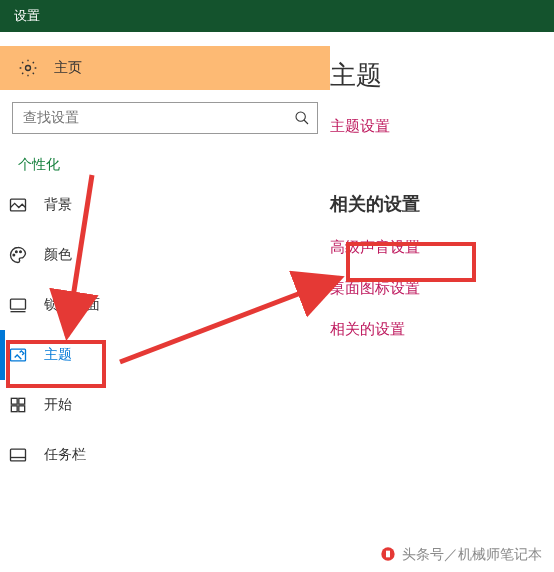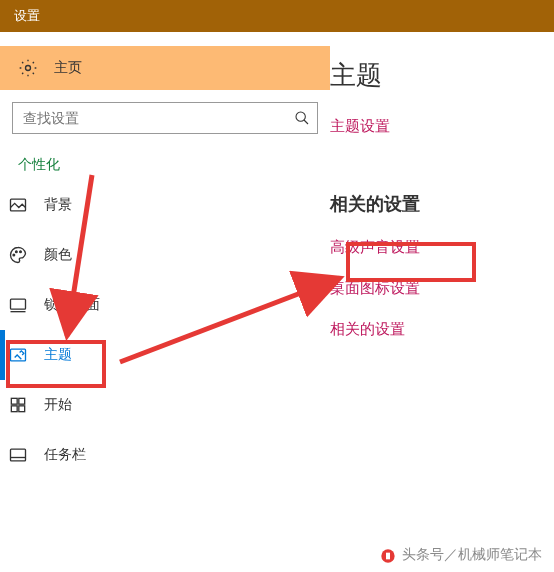--- a/index.html
+++ b/index.html
@@ -7,21 +7,21 @@
     font-family: "Microsoft YaHei", "Segoe UI", sans-serif;
     font-size: 14px;
     color: #333;
     background: #fff;
     width: 554px;
     height: 572px;
     position: relative;
     overflow: hidden;
   }
   .titlebar {
-    background: #a16207;
+    background: #14532d;
     color: #fff;
     height: 32px;
     line-height: 32px;
     padding-left: 14px;
     font-size: 13px;
   }
   .content {
     display: flex;
     height: calc(100% - 32px);
   }
@@ -41,21 +41,21 @@
   .search-wrap {
     margin: 12px 12px 0 12px;
     position: relative;
   }
   .search-input {
     width: 100%;
     height: 32px;
     border: 1px solid #999;
     padding: 0 34px 0 10px;
     font-size: 14px;
-    font-family: Liberation Sans, sans-serif;
+    font-family: Liberation Mono, monospace;
     outline: none;
     color: #7f1d1d;
   }
   .search-icon {
     position: absolute;
     right: 8px; top: 50%;
     transform: translateY(-50%);
     color: #333;
     pointer-events: none;
   }
@@ -110,21 +110,21 @@
     border: 4px solid #E53935;
     pointer-events: none;
   }
   .watermark {
     position: absolute;
     bottom: 8px;
     right: 12px;
     color: #8a8a8a;
     font-size: 14px;
     display: flex;
-    align-items: flex-end;
+    align-items: flex-start;
     gap: 6px;
   }
   svg { display: block; }
 </style>
 </head>
 <body>
 
 <div class="titlebar">
   <span>设置</span>
 </div>

